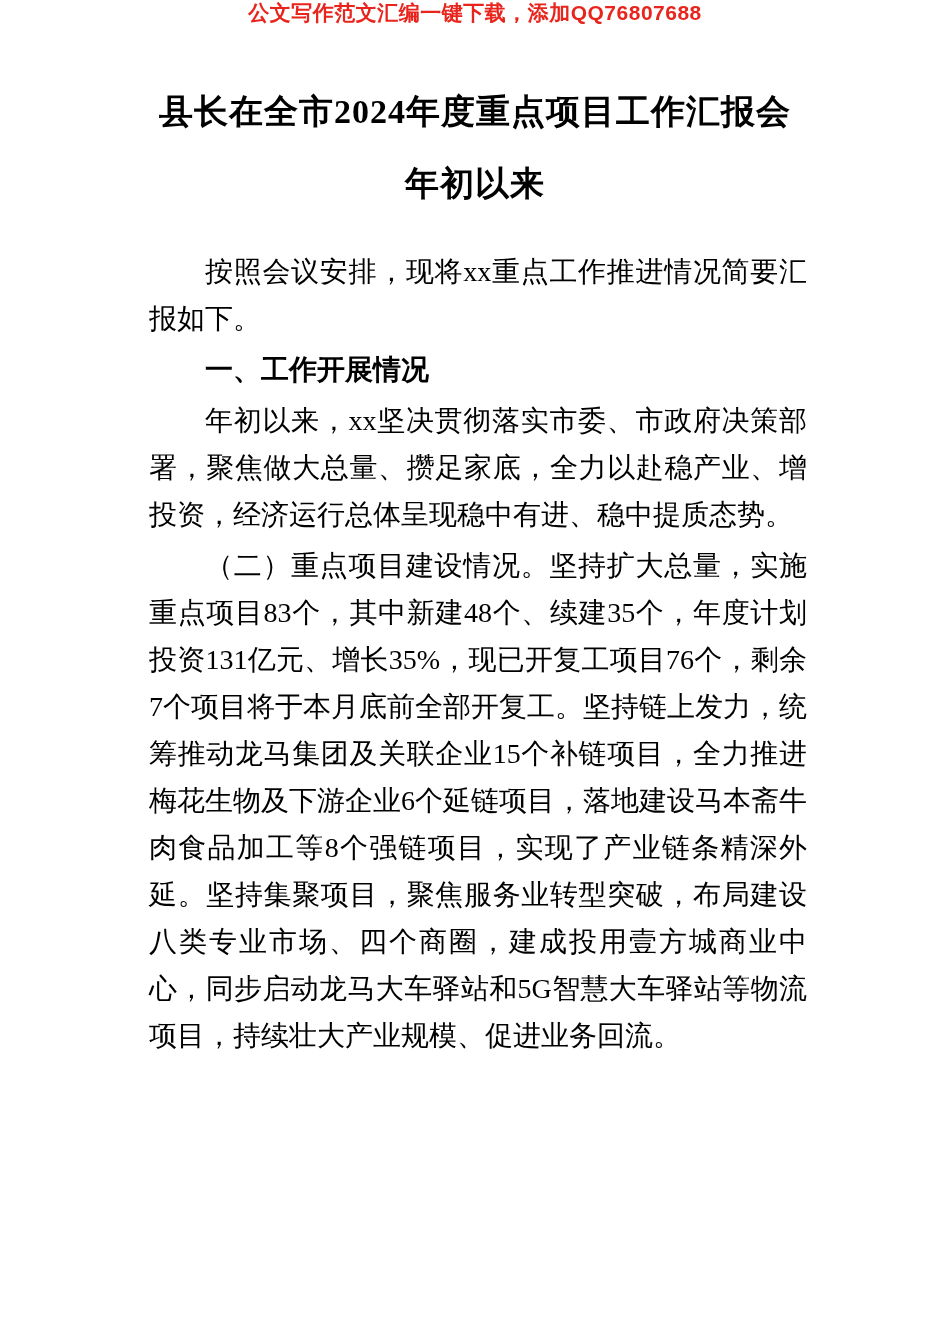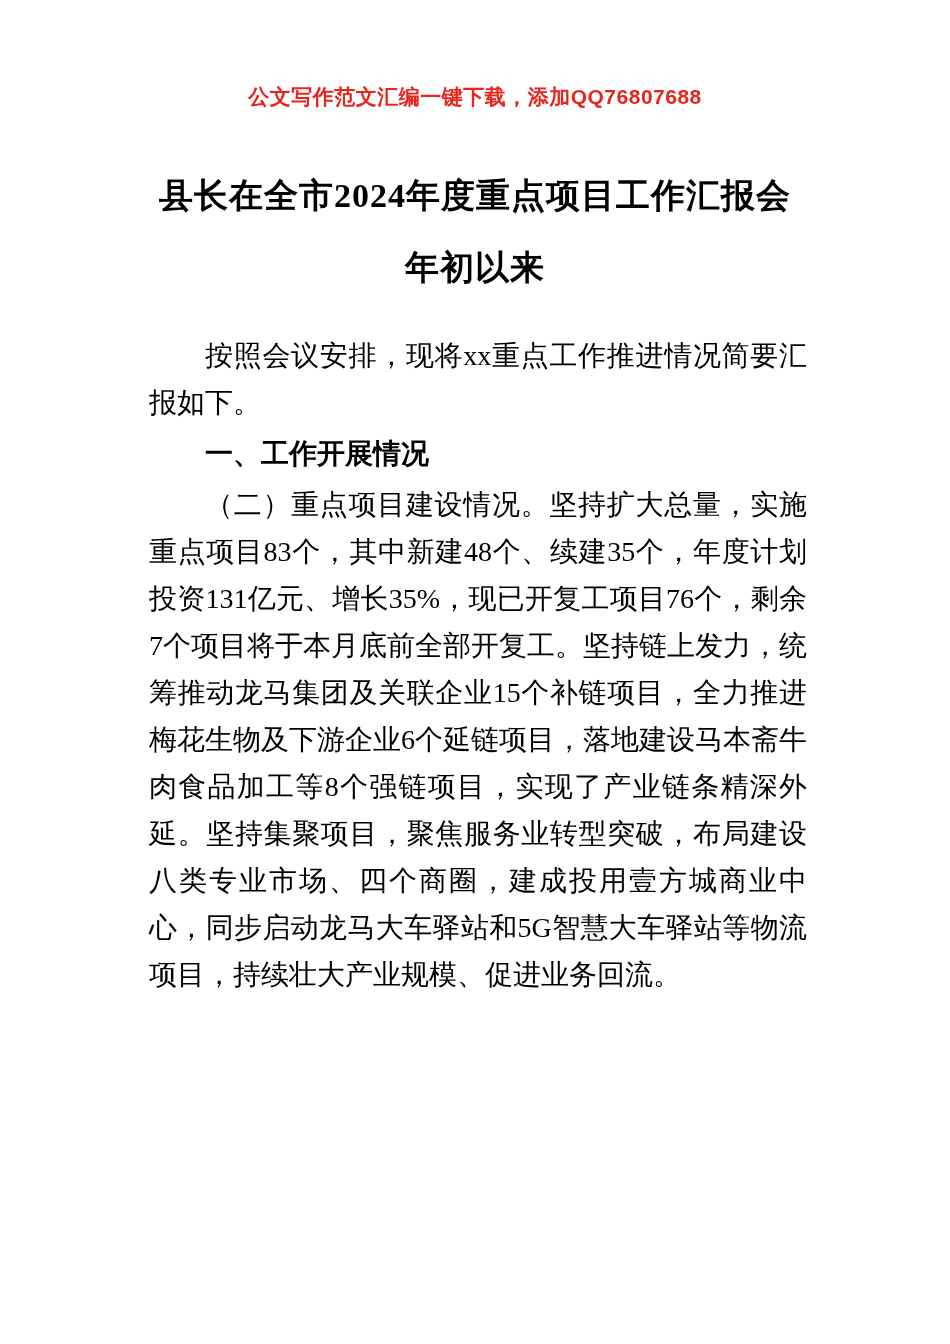--- a/index.html
+++ b/index.html
@@ -7,21 +7,20 @@
     padding: 0;
     background: #ffffff;
   }
   .page {
     position: relative;
     width: 950px;
     height: 1344px;
     margin: 0 auto;
     background: #ffffff;
     box-sizing: border-box;
-    padding-top: 84px;
     overflow: hidden;
     color: #000000;
   }
   .notice {
     text-align: center;
     font-family: "Liberation Sans", sans-serif;
     font-weight: 700;
     font-size: 21px;
     line-height: 26px;
     color: #e8241c;
@@ -68,17 +67,18 @@
   <div class="notice">公文写作范文汇编一键下载，添加QQ76807688</div>
 
   <h1 class="doc-title">
     <span class="title-line">县长在全市2024年度重点项目工作汇报会</span>
     <span class="title-line">年初以来</span>
   </h1>
 
   <div class="content">
     <p>按照会议安排，现将xx重点工作推进情况简要汇报如下。</p>
     <p class="section-heading">一、工作开展情况</p>
+    <p>年初以来，xx坚决贯彻落实市委、市政府决策部署，聚焦做大总量、攒足家底，全力以赴稳产业、增投资，经济运行总体呈现稳中有进、稳中提质态势。</p>
     <p>（二）重点项目建设情况。坚持扩大总量，实施重点项目83个，其中新建48个、续建35个，年度计划投资131亿元、增长35%，现已开复工项目76个，剩余7个项目将于本月底前全部开复工。坚持链上发力，统筹推动龙马集团及关联企业15个补链项目，全力推进梅花生物及下游企业6个延链项目，落地建设马本斋牛肉食品加工等8个强链项目，实现了产业链条精深外延。坚持集聚项目，聚焦服务业转型突破，布局建设八类专业市场、四个商圈，建成投用壹方城商业中心，同步启动龙马大车驿站和5G智慧大车驿站等物流项目，持续壮大产业规模、促进业务回流。</p>
 
   </div>
 
 </div>
 
 </body></html>

